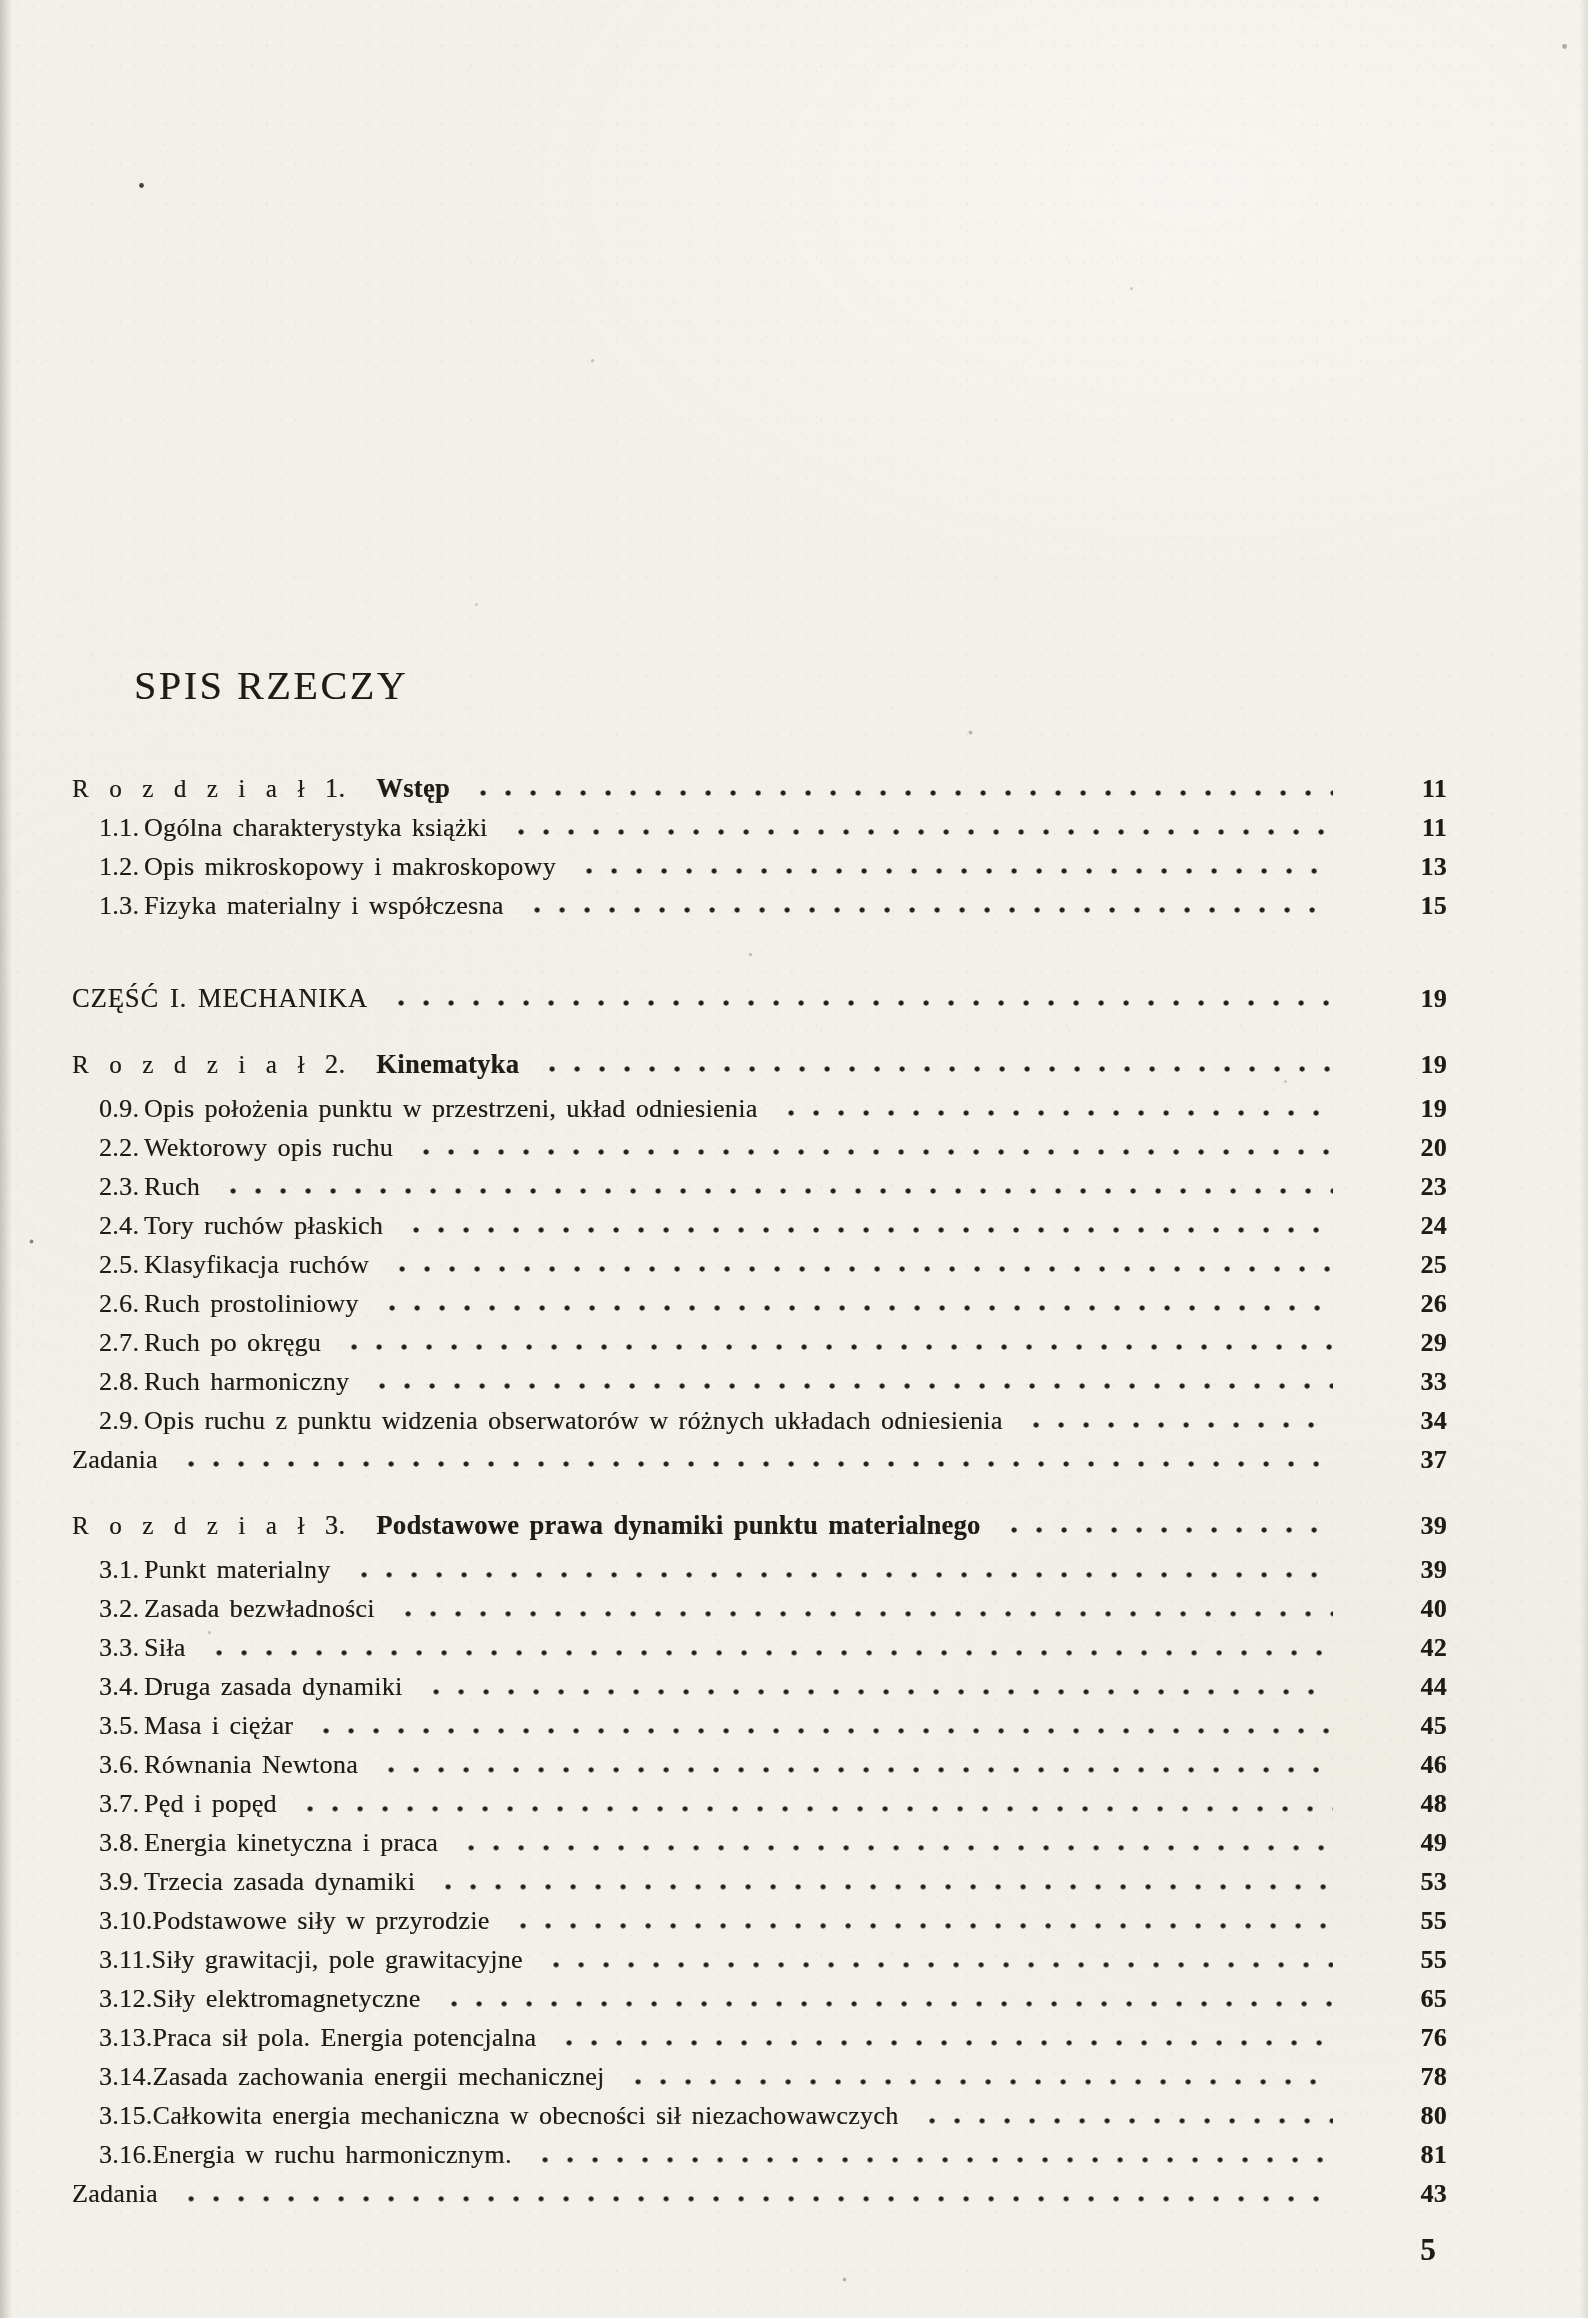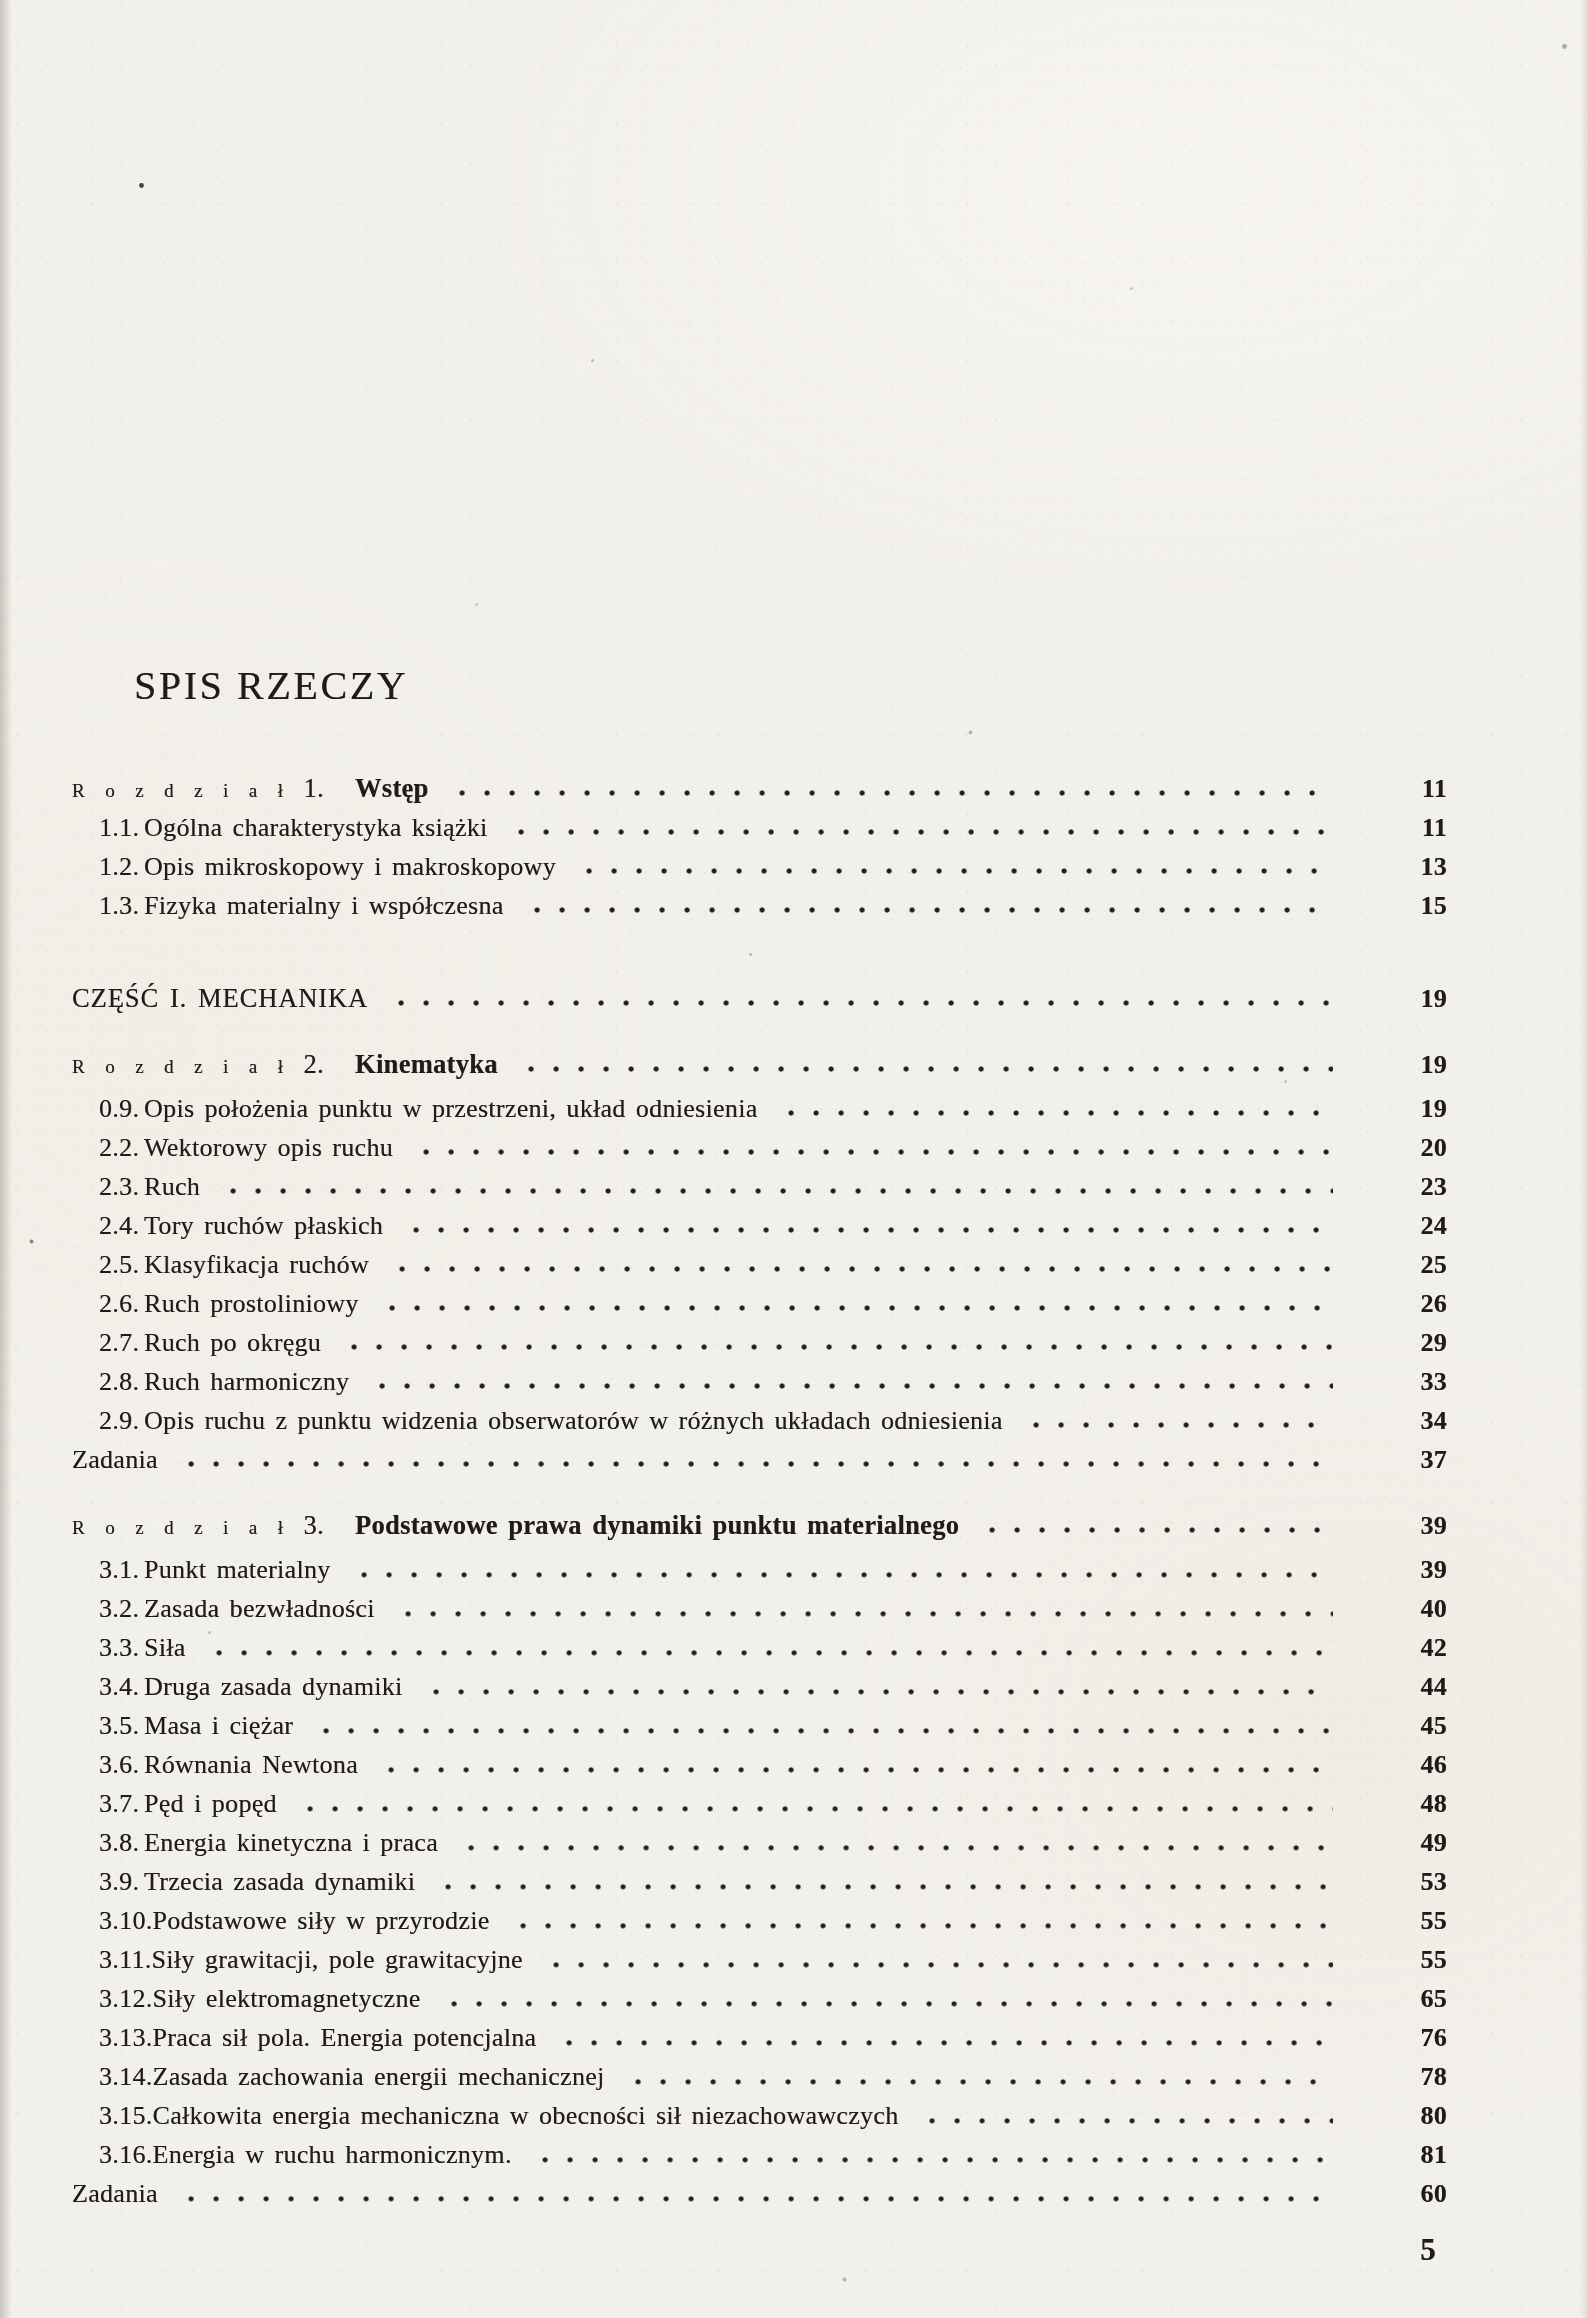--- a/index.html
+++ b/index.html
@@ -63,21 +63,21 @@
     display: flex; align-items: baseline;
     height: 39px; line-height: 39px;
     font-size: 26px; white-space: nowrap;
     word-spacing: 3.4px; letter-spacing: 0.3px;
     text-shadow: 0.3px 0.3px 0.3px rgba(32,27,22,0.55);
   }
   .mt-part   { margin-top: 54px; }
   .mt-chap   { margin-top: 27px; }
   .mt-first  { margin-top: 5.1px; }
 
-  .chapter-prefix { letter-spacing: 20.5px; font-size: 19px; }
+  .chapter-prefix { letter-spacing: 20.5px; font-size: 25px; }
   .chapter-number { font-size: 26.5px; }
   .chapter-title  { font-weight: 700; font-size: 26.5px; margin-left: 31px; }
   .part-label     { font-weight: 400; font-size: 26.5px; letter-spacing: 0.9px; }
 
   .entry { padding-left: 27px; justify-content: center; }
   .entry-number { min-width: 45px; display: inline-block; }
   .entry-label { }
 
   .leader {
     flex: 1 1 auto; align-self: baseline;
@@ -339,19 +339,19 @@
   <div class="row entry">
     <span class="entry-number">3.16.</span>
     <span class="entry-label">Energia w ruchu harmonicznym.</span>
     <span class="leader"></span>
     <span class="pagenum">81</span>
   </div>
 
   <div class="row entry-unnumbered">
     <span class="entry-label">Zadania</span>
     <span class="leader"></span>
-    <span class="pagenum">60</span>
+    <span class="pagenum">43</span>
   </div>
 
 </div>
 
 <div class="footer-num">5</div>
 
 
 </body></html>

